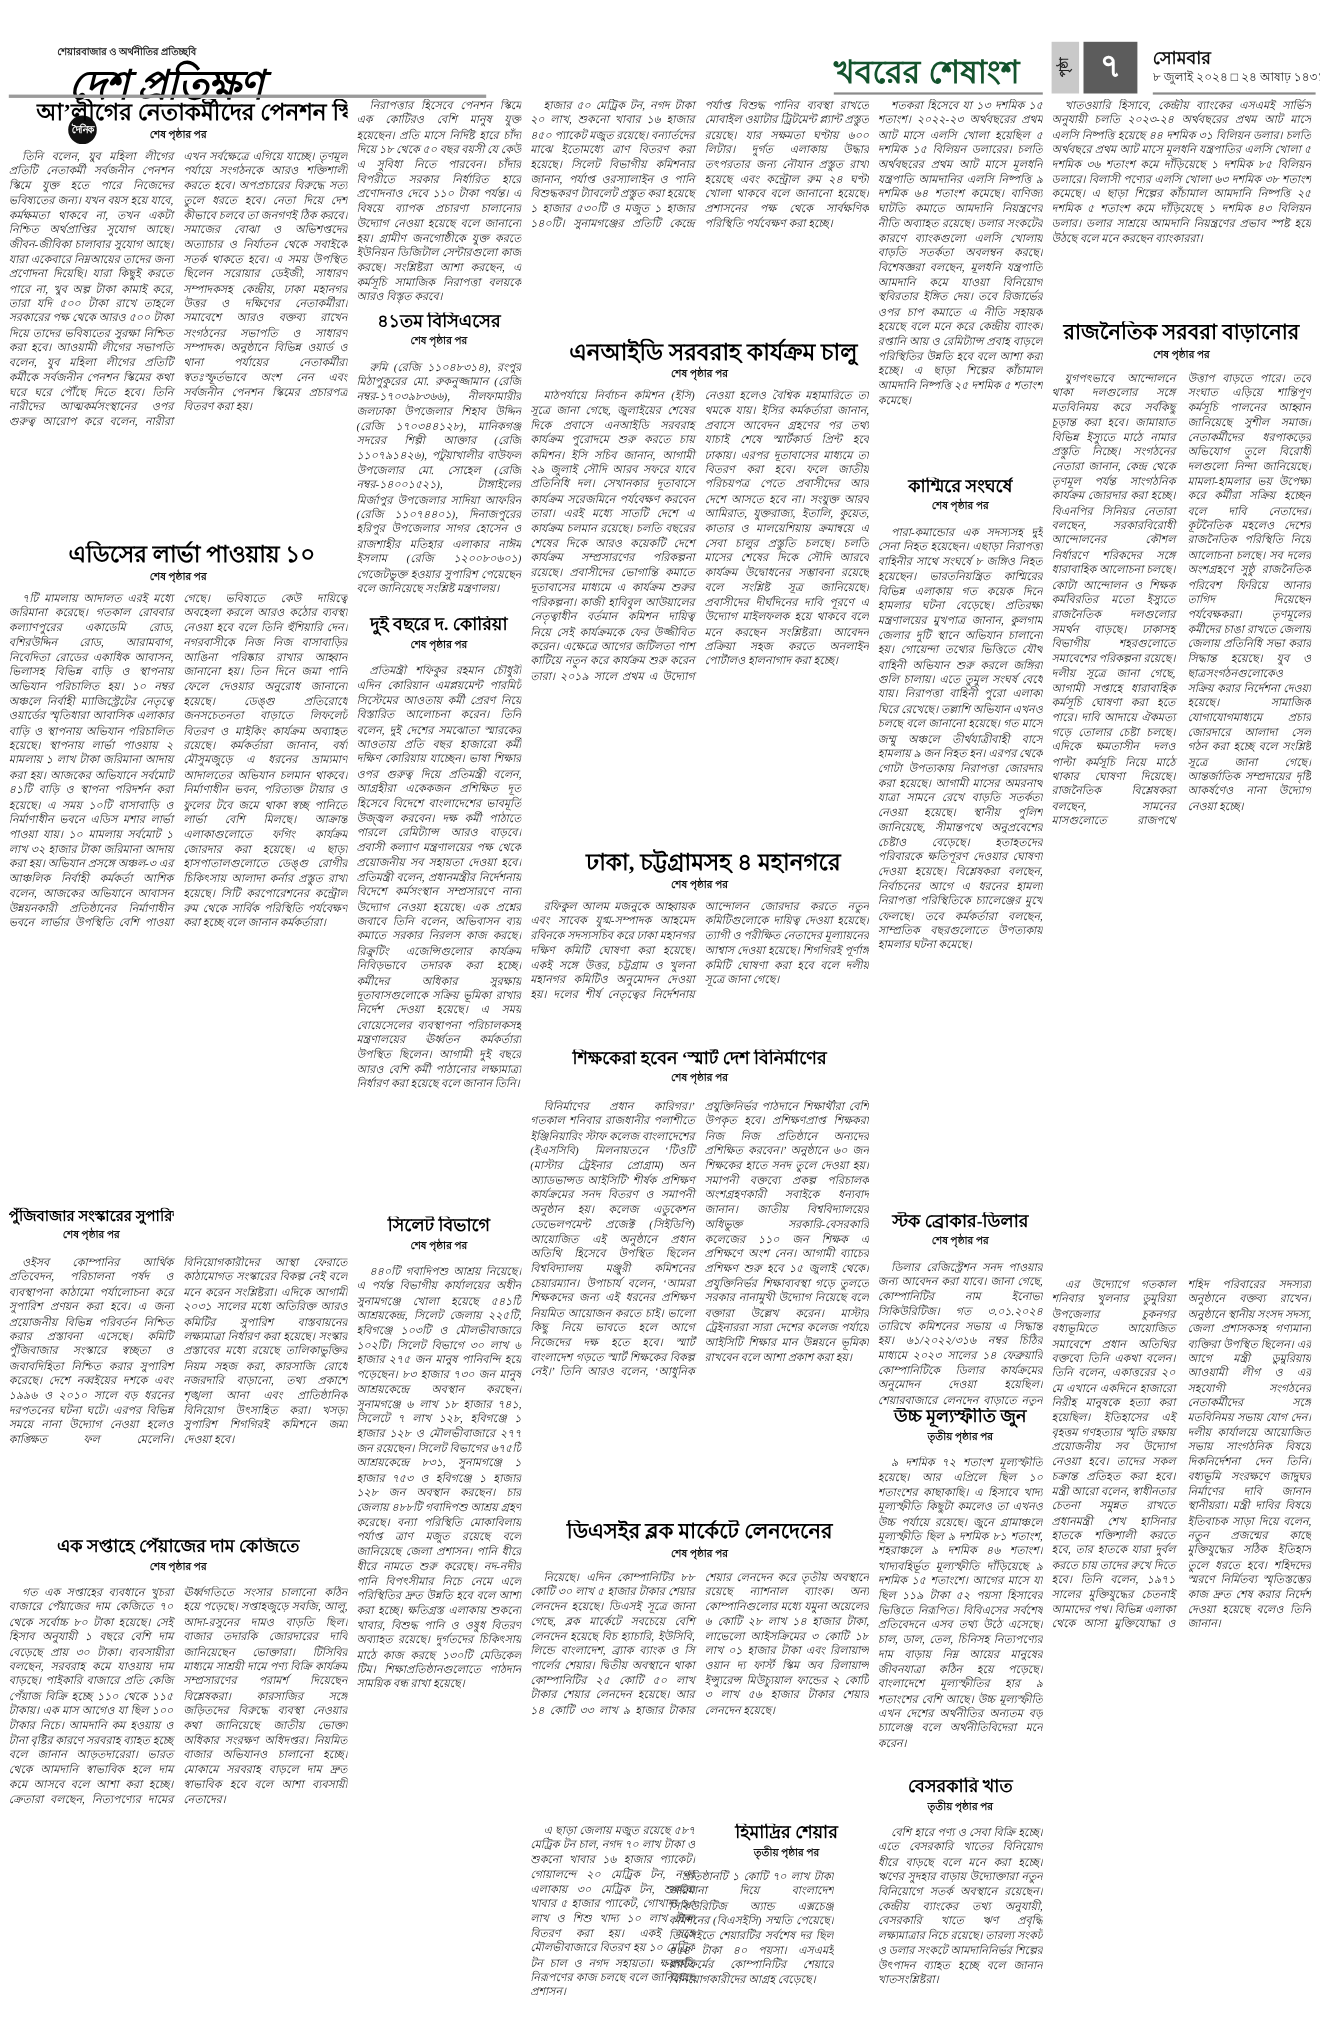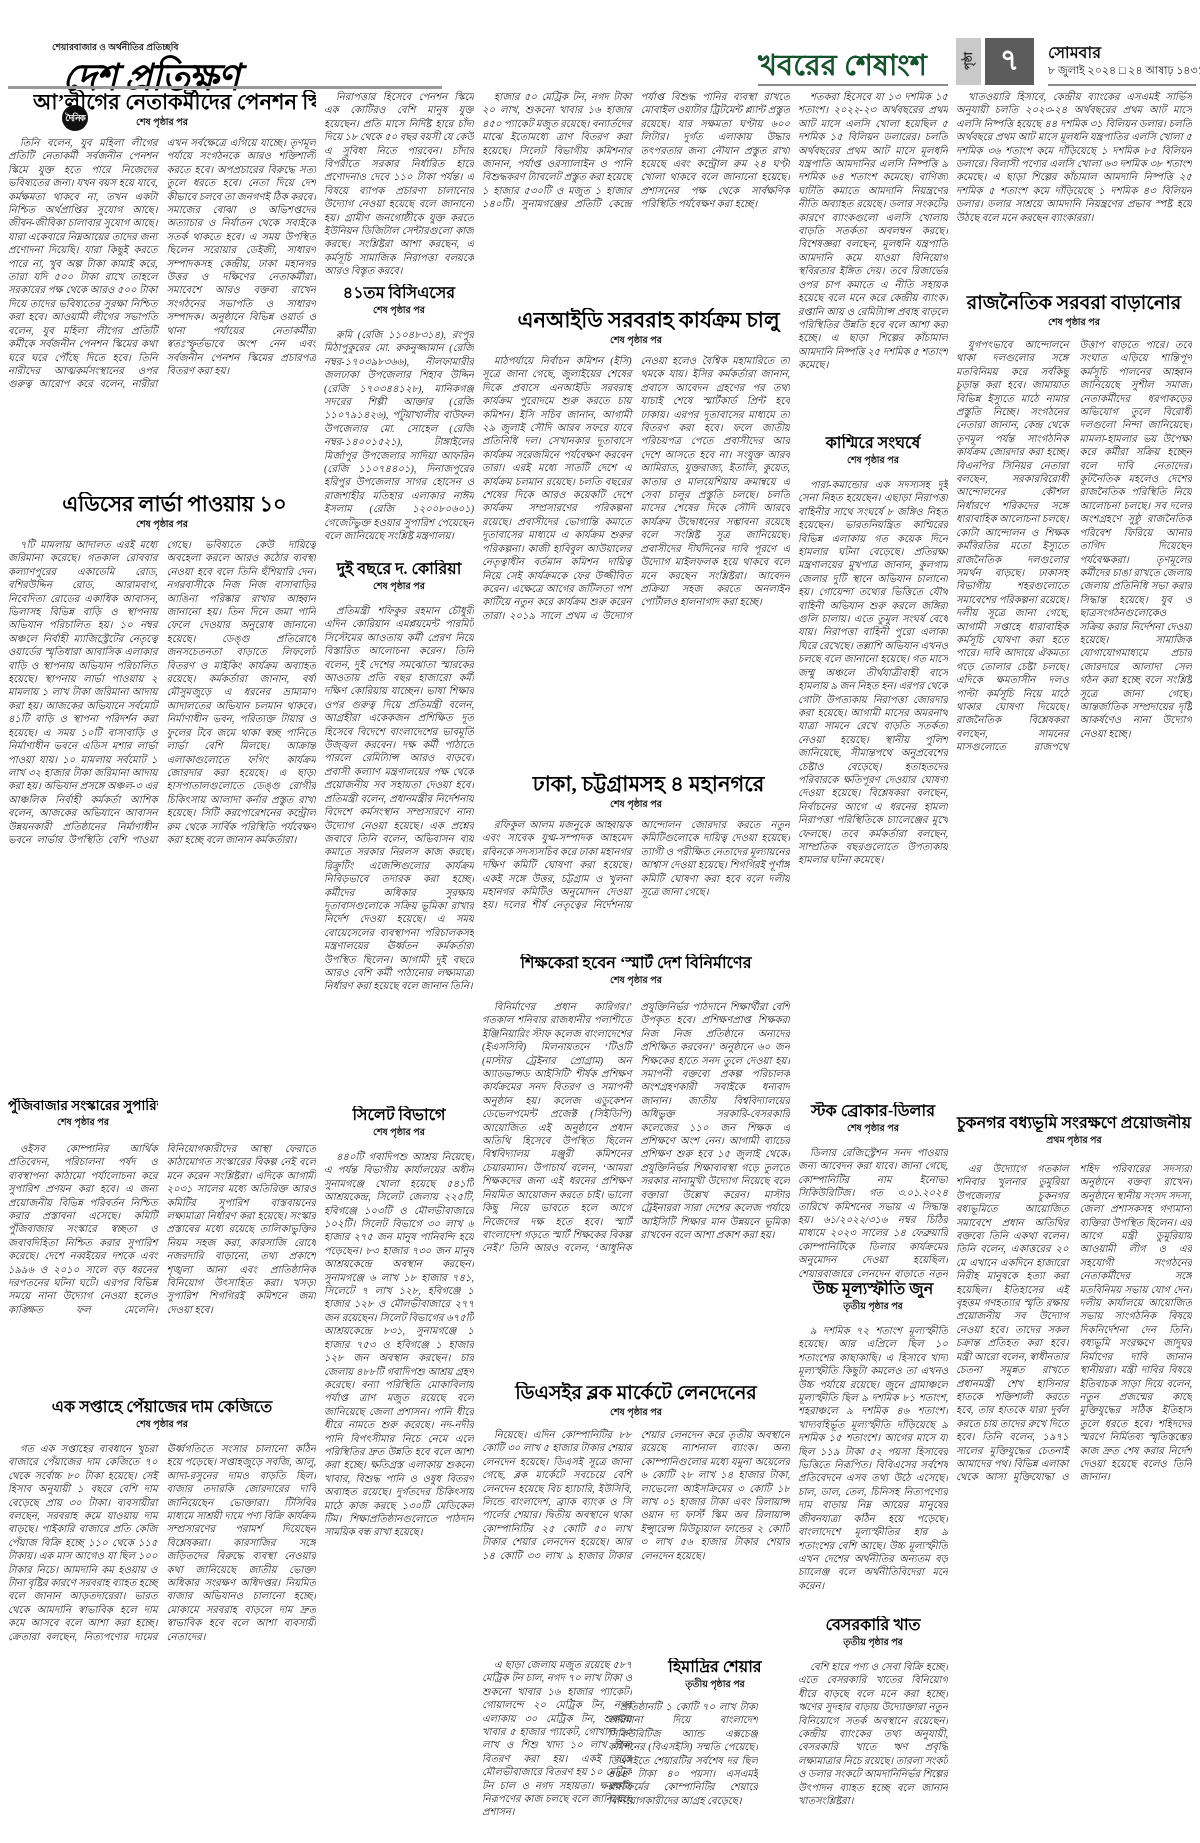--- a/index.html
+++ b/index.html
@@ -216,21 +216,17 @@
   </section>
 
   <section class="art h-lg" style="left:956px;top:292px;width:236px;height:44px">
     <h2>রাজনৈতিক সরবরা বাড়ানোর</h2>
     <div class="cont">শেষ পৃষ্ঠার পর</div>
   </section>
   <section class="art" style="left:956px;top:338px;width:236px;height:772px">
     <div class="body cols2g fill noheads">যুগপৎভাবে আন্দোলনে থাকা দলগুলোর সঙ্গে মতবিনিময় করে সর্বকিছু চূড়ান্ত করা হবে। জামায়াত বিভিন্ন ইস্যুতে মাঠে নামার প্রস্তুতি নিচ্ছে। সংগঠনের নেতারা জানান, কেন্দ্র থেকে তৃণমূল পর্যন্ত সাংগঠনিক কার্যক্রম জোরদার করা হচ্ছে। বিএনপির সিনিয়র নেতারা বলছেন, সরকারবিরোধী আন্দোলনের কৌশল নির্ধারণে শরিকদের সঙ্গে ধারাবাহিক আলোচনা চলছে। কোটা আন্দোলন ও শিক্ষক কর্মবিরতির মতো ইস্যুতে রাজনৈতিক দলগুলোর সমর্থন বাড়ছে। ঢাকাসহ বিভাগীয় শহরগুলোতে সমাবেশের পরিকল্পনা রয়েছে। দলীয় সূত্রে জানা গেছে, আগামী সপ্তাহে ধারাবাহিক কর্মসূচি ঘোষণা করা হতে পারে। দাবি আদায়ে ঐকমত্য গড়ে তোলার চেষ্টা চলছে। এদিকে ক্ষমতাসীন দলও পাল্টা কর্মসূচি নিয়ে মাঠে থাকার ঘোষণা দিয়েছে। রাজনৈতিক বিশ্লেষকরা বলছেন, সামনের মাসগুলোতে রাজপথে উত্তাপ বাড়তে পারে। তবে সংঘাত এড়িয়ে শান্তিপূর্ণ কর্মসূচি পালনের আহ্বান জানিয়েছে সুশীল সমাজ। নেতাকর্মীদের ধরপাকড়ের অভিযোগ তুলে বিরোধী দলগুলো নিন্দা জানিয়েছে। মামলা-হামলার ভয় উপেক্ষা করে কর্মীরা সক্রিয় হচ্ছেন বলে দাবি নেতাদের। কূটনৈতিক মহলেও দেশের রাজনৈতিক পরিস্থিতি নিয়ে আলোচনা চলছে। সব দলের অংশগ্রহণে সুষ্ঠু রাজনৈতিক পরিবেশ ফিরিয়ে আনার তাগিদ দিয়েছেন পর্যবেক্ষকরা। তৃণমূলের কর্মীদের চাঙা রাখতে জেলায় জেলায় প্রতিনিধি সভা করার সিদ্ধান্ত হয়েছে। যুব ও ছাত্রসংগঠনগুলোকেও সক্রিয় করার নির্দেশনা দেওয়া হয়েছে। সামাজিক যোগাযোগমাধ্যমে প্রচার জোরদারে আলাদা সেল গঠন করা হচ্ছে বলে সংশ্লিষ্ট সূত্রে জানা গেছে। আন্তর্জাতিক সম্প্রদায়ের দৃষ্টি আকর্ষণেও নানা উদ্যোগ নেওয়া হচ্ছে।</div>
   </section>
 
-  <section class="art h-md" style="left:956px;top:1114px;width:236px;height:46px">
-    <h2>চুকনগর বধ্যভূমি সংরক্ষণে প্রয়োজনীয়</h2>
-    <div class="cont">প্রথম পৃষ্ঠার পর</div>
-  </section>
   <section class="art" style="left:956px;top:1162px;width:236px;height:673px">
     <div class="body cols2g fill noheads">এর উদ্যোগে গতকাল শনিবার খুলনার ডুমুরিয়া উপজেলার চুকনগর বধ্যভূমিতে আয়োজিত সমাবেশে প্রধান অতিথির বক্তব্যে তিনি একথা বলেন। তিনি বলেন, একাত্তরের ২০ মে এখানে একদিনে হাজারো নিরীহ মানুষকে হত্যা করা হয়েছিল। ইতিহাসের এই বৃহত্তম গণহত্যার স্মৃতি রক্ষায় প্রয়োজনীয় সব উদ্যোগ নেওয়া হবে। তাদের সকল চক্রান্ত প্রতিহত করা হবে। মন্ত্রী আরো বলেন, স্বাধীনতার চেতনা সমুন্নত রাখতে প্রধানমন্ত্রী শেখ হাসিনার হাতকে শক্তিশালী করতে হবে, তার হাতকে যারা দুর্বল করতে চায় তাদের রুখে দিতে হবে। তিনি বলেন, ১৯৭১ সালের মুক্তিযুদ্ধের চেতনাই আমাদের পথ। বিভিন্ন এলাকা থেকে আসা মুক্তিযোদ্ধা ও শহিদ পরিবারের সদস্যরা অনুষ্ঠানে বক্তব্য রাখেন। অনুষ্ঠানে স্থানীয় সংসদ সদস্য, জেলা প্রশাসকসহ গণ্যমান্য ব্যক্তিরা উপস্থিত ছিলেন। এর আগে মন্ত্রী ডুমুরিয়ায় আওয়ামী লীগ ও এর সহযোগী সংগঠনের নেতাকর্মীদের সঙ্গে মতবিনিময় সভায় যোগ দেন। দলীয় কার্যালয়ে আয়োজিত সভায় সাংগঠনিক বিষয়ে দিকনির্দেশনা দেন তিনি। বধ্যভূমি সংরক্ষণে জাদুঘর নির্মাণের দাবি জানান স্থানীয়রা। মন্ত্রী দাবির বিষয়ে ইতিবাচক সাড়া দিয়ে বলেন, নতুন প্রজন্মের কাছে মুক্তিযুদ্ধের সঠিক ইতিহাস তুলে ধরতে হবে। শহিদদের স্মরণে নির্মিতব্য স্মৃতিস্তম্ভের কাজ দ্রুত শেষ করার নির্দেশ দেওয়া হয়েছে বলেও তিনি জানান।</div>
   </section>
 
 </div>
 
 </body></html>

